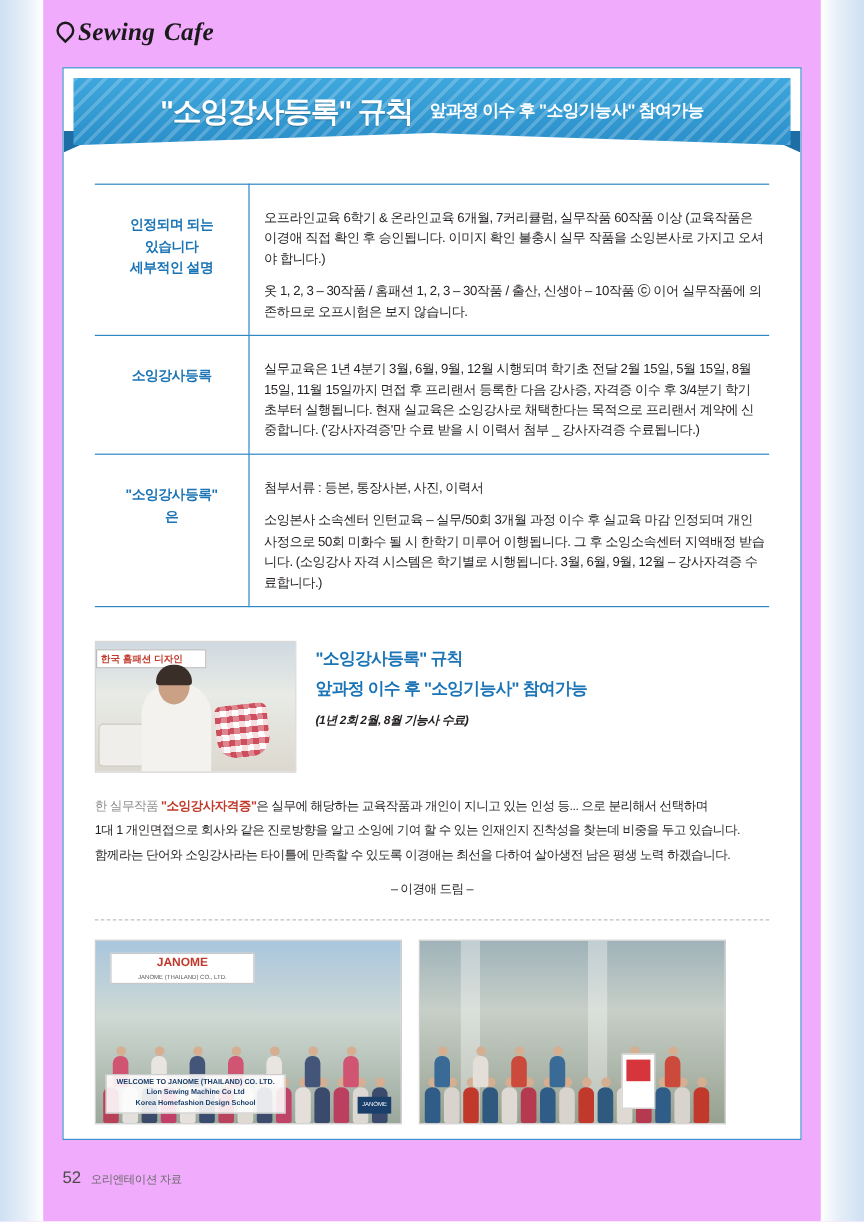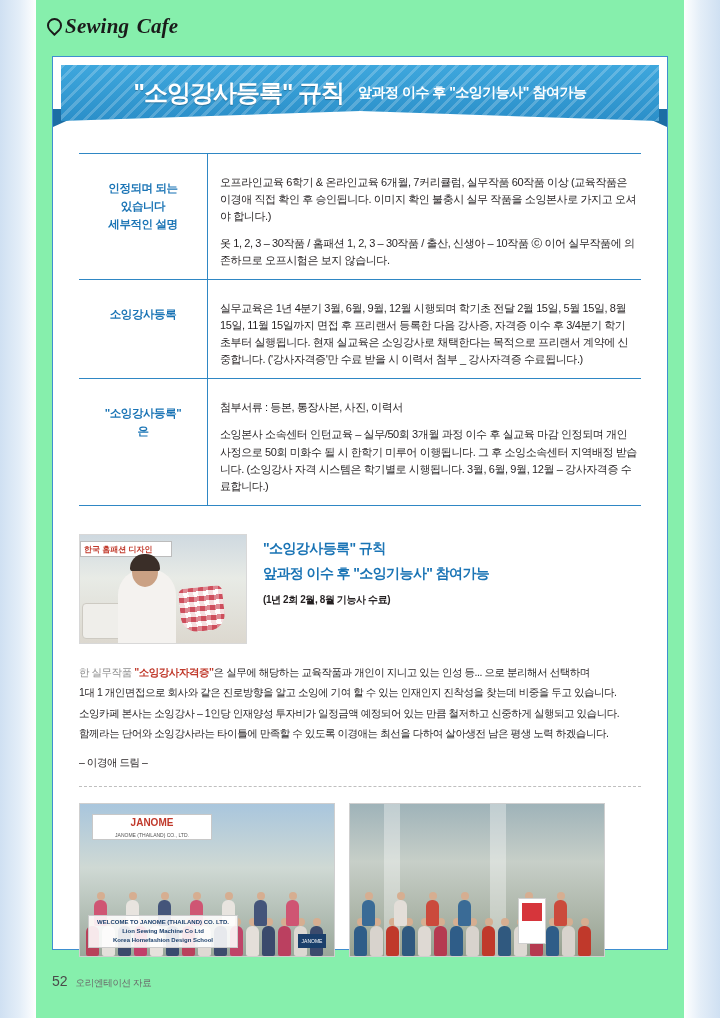--- a/index.html
+++ b/index.html
@@ -13,21 +13,21 @@
     font-family: "Liberation Sans", sans-serif;
     color: #231f20;
     position: relative;
     overflow: hidden;
   }
 
   
   .page {
     position: absolute;
     inset: 0;
-    background: #86efac;
+    background: #f0abfc;
   }
   .left-band {
     position: absolute;
     left: 0; top: 0; bottom: 0;
     width: 36px;
     background: linear-gradient(to right, #cfe0f2 0%, #e4eef8 55%, #ffffff 100%);
   }
   .right-band {
     position: absolute;
     right: 0; top: 0; bottom: 0;
@@ -242,37 +242,38 @@
     font-weight: bold;
     color: #1a74b5;
     letter-spacing: -0.6px;
     margin-bottom: 10px;
   }
   .profile-text .pt-note {
     font-size: 10px;
     color: #231f20;
     font-weight: bold;
     letter-spacing: -0.4px;
+    font-style: italic;
   }
 
   
   .body-copy {
     margin: 18px 26px 0 26px;
     font-size: 10.5px;
     line-height: 1.95;
     letter-spacing: -0.45px;
     color: #231f20;
   }
   .body-copy .hl {
     color: #c0392b;
     font-weight: bold;
   }
   .body-copy .faint { color: #8d8d8d; }
   .body-copy .sign {
-    text-align: left;
+    text-align: center;
     margin-top: 8px;
     font-size: 10.5px;
   }
 
   .divider {
     margin: 14px 26px 0 26px;
     border-top: 1px dashed #bfbfbf;
   }
 
   
@@ -470,21 +471,20 @@
         <div class="pt-title2">앞과정 이수 후 "소잉기능사" 참여가능</div>
         <div class="pt-note">(1년 2회 2월, 8월 기능사 수료)</div>
       </div>
     </div>
 
     <div class="body-copy">
       <div>
         <span class="faint">한 실무작품 </span><span class="hl">"소잉강사자격증"</span><span>은 실무에 해당하는 교육작품과 개인이 지니고 있는 인성 등... 으로 분리해서 선택하며</span>
       </div>
       <div>1대 1 개인면접으로 회사와 같은 진로방향을 알고 소잉에 기여 할 수 있는 인재인지 진착성을 찾는데 비중을 두고 있습니다.</div>
-      <div>소잉카페 본사는 소잉강사 – 1인당 인재양성 투자비가 일정금액 예정되어 있는 만큼 철저하고 신중하게 실행되고 있습니다.</div>
       <div>함께라는 단어와 소잉강사라는 타이틀에 만족할 수 있도록 이경애는 최선을 다하여 살아생전 남은 평생 노력 하겠습니다.</div>
       <div class="sign">– 이경애 드림 –</div>
     </div>
 
     <div class="divider"></div>
 
     <div class="photo-row">
       <div class="photo-group">
         <div class="pg-sign">
           <span>JANOME</span>

